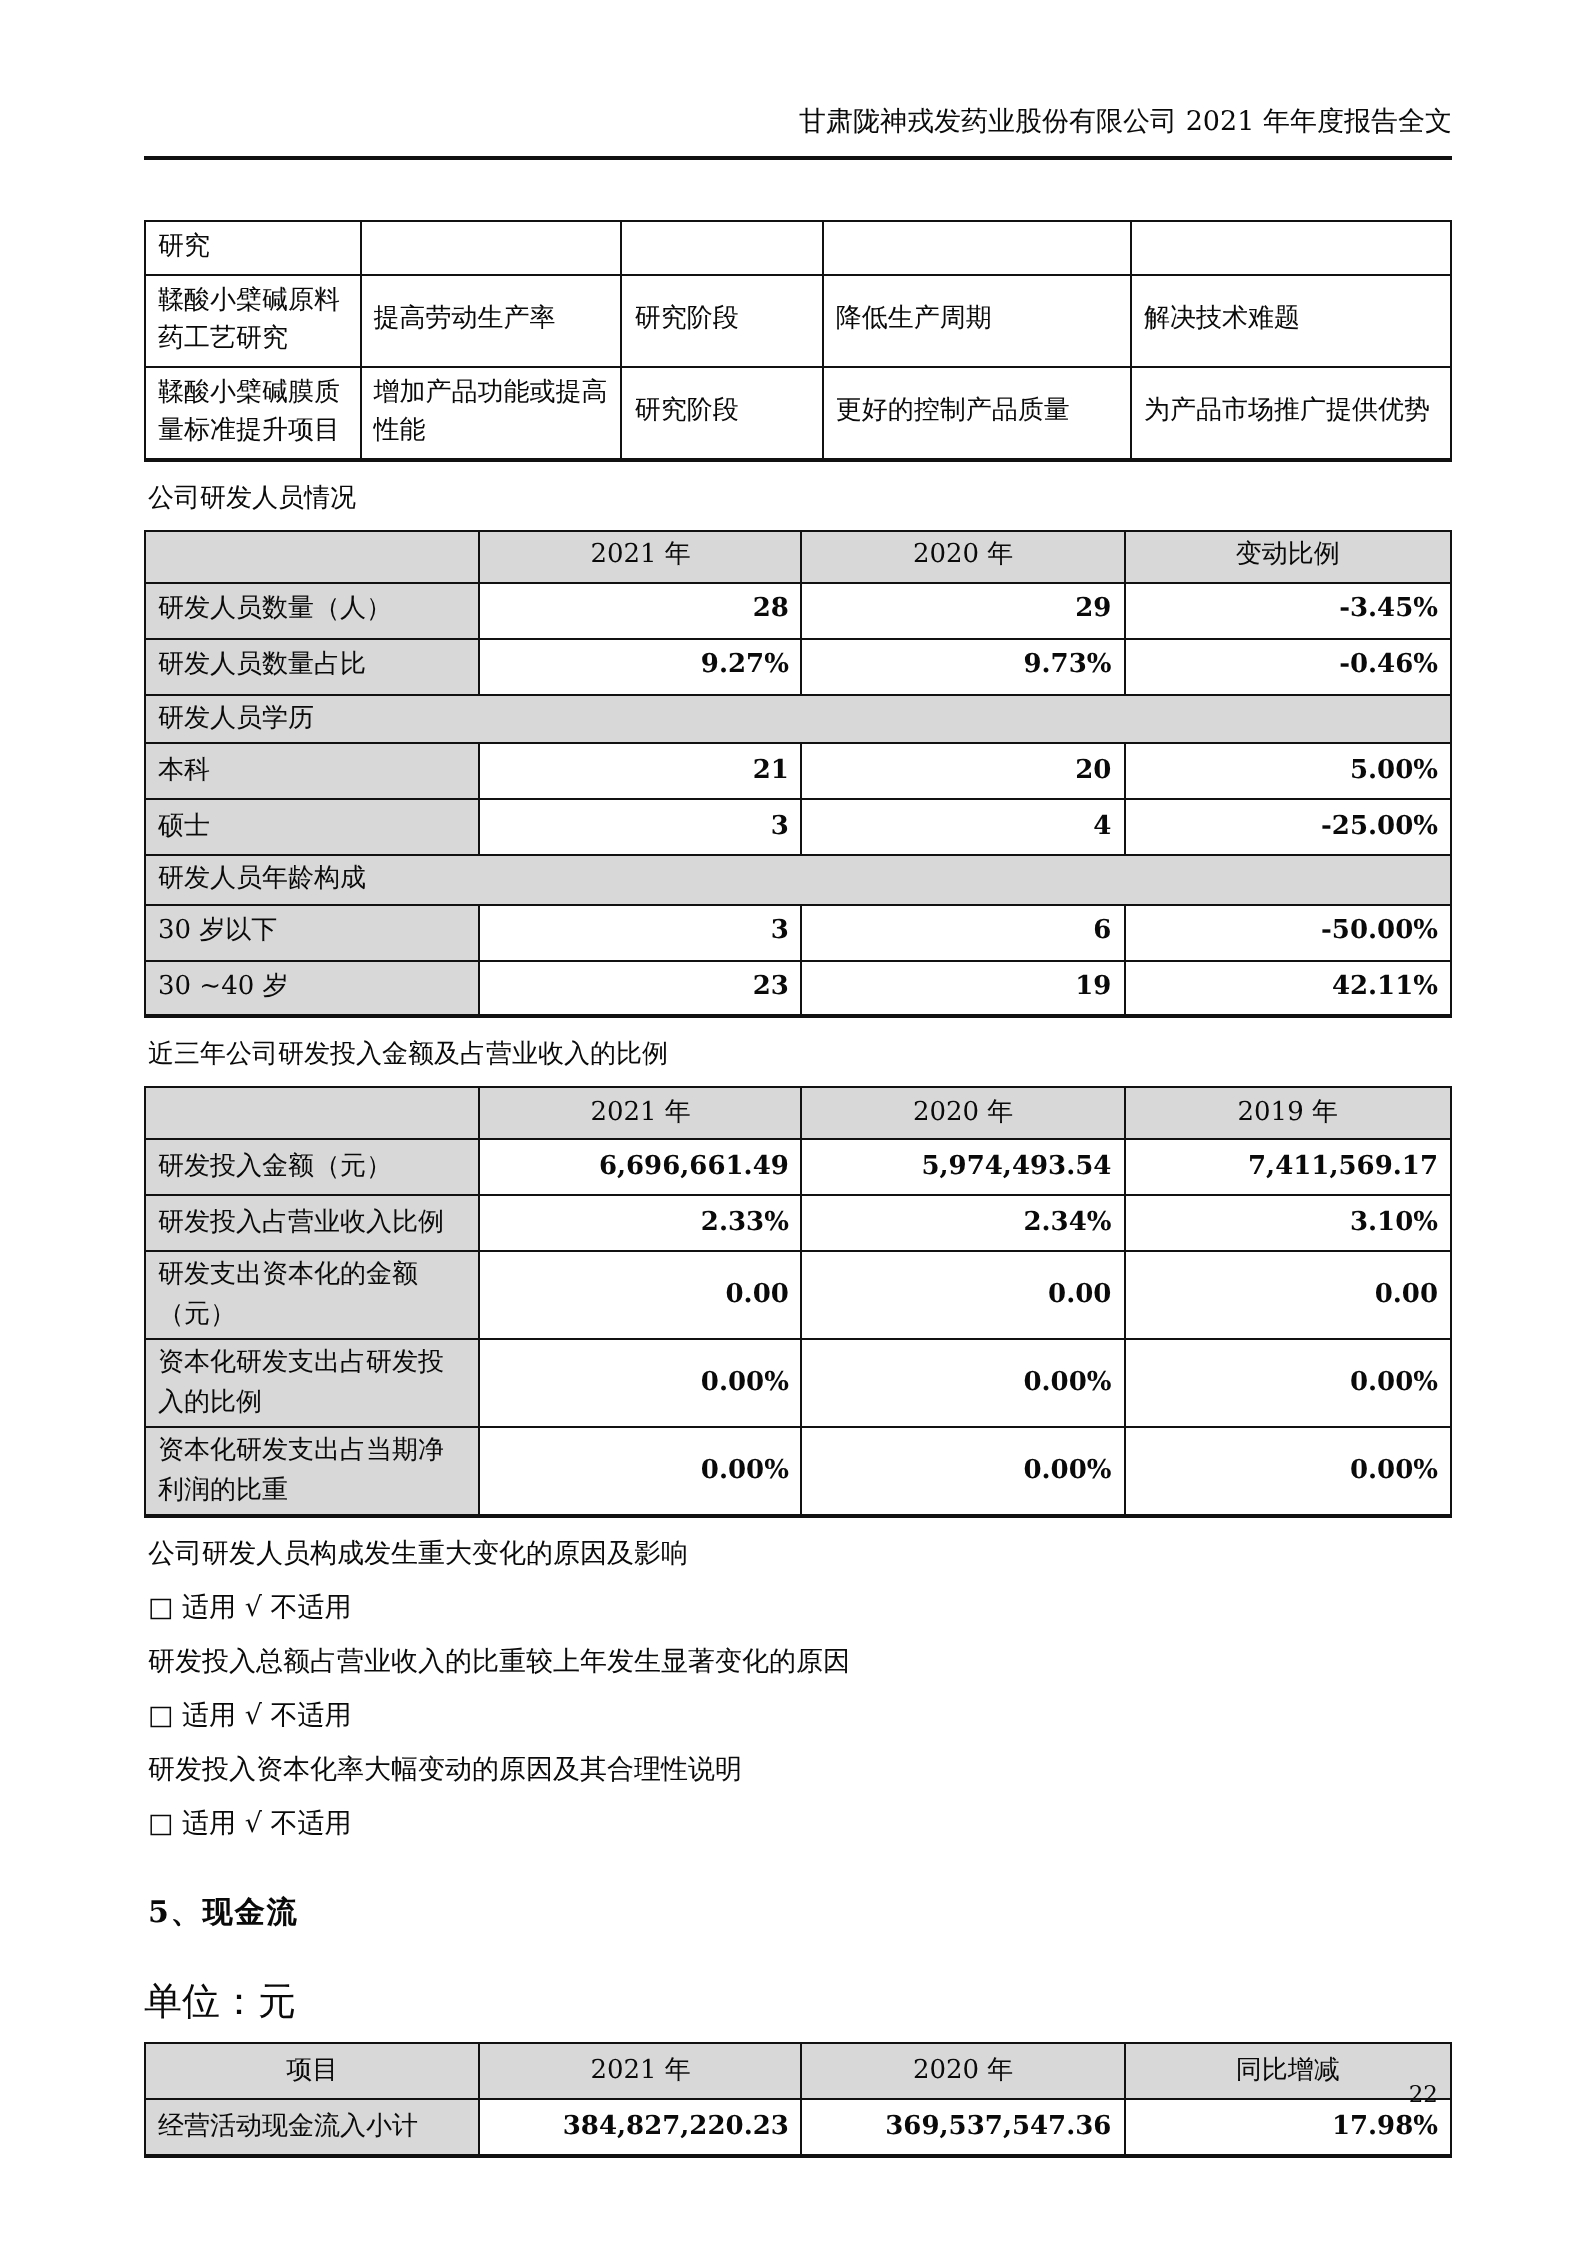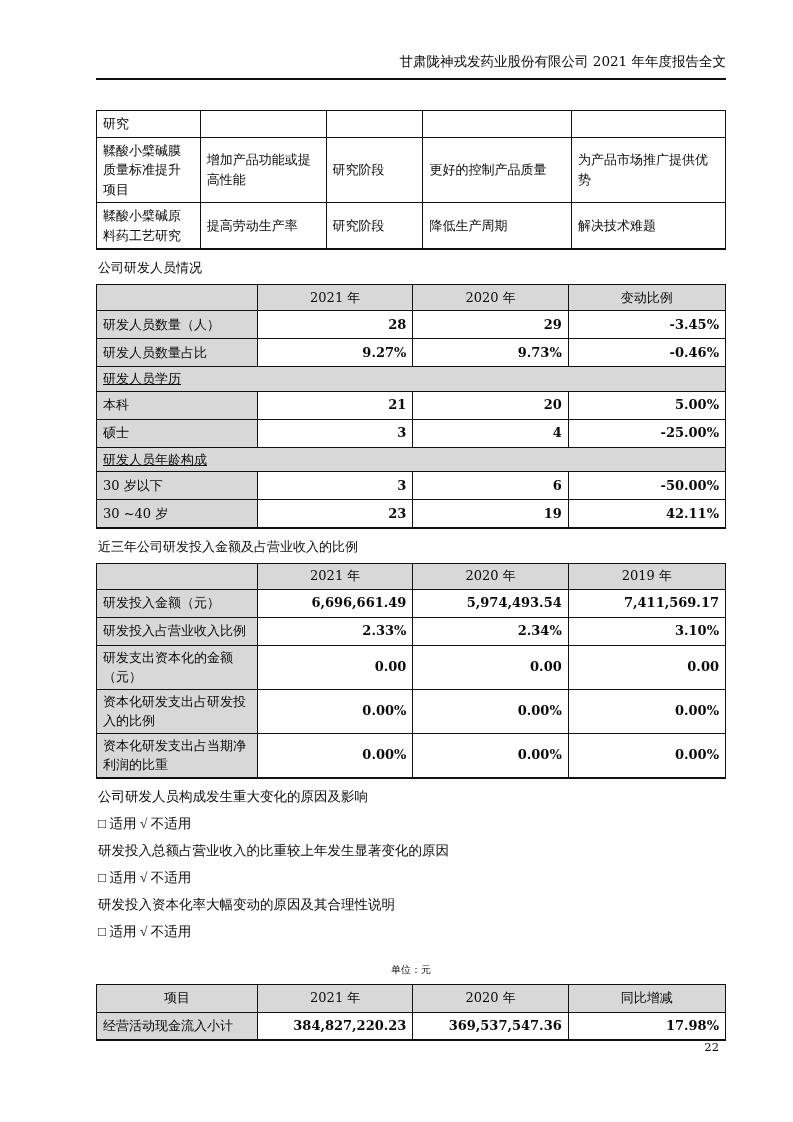--- a/index.html
+++ b/index.html
@@ -7,21 +7,21 @@
   .page {
     position: relative;
     width: 793px;
     height: 1122px;
     margin: 0 auto;
     background: #ffffff;
     font-family: "DejaVu Serif", "Liberation Serif", serif;
     color: #0a0a0a;
     overflow: hidden;
   }
-  .content { padding: 52px 67px 0 96px; }
+  .content { padding: 52px 67px 0 72px; }
 
   .report-header {
     text-align: right;
     font-size: 13.5px;
     line-height: 19px;
     padding-bottom: 7px;
     border-bottom: 2px solid #111;
   }
 
   .tbl {
@@ -37,39 +37,39 @@
     line-height: 1.5;
     vertical-align: middle;
     word-break: break-all;
   }
   .tbl tr:last-child td { border-bottom-width: 2px; }
   .gray { background: #d8d8d8; }
   .num  { text-align: right; font-weight: bold; padding-right: 3px; }
   .yearhdr { text-align: center; }
   .h26 td { height: 26px; }
   .h28 td { height: 28px; }
-  .h21 td { height: 21px; text-decoration: underline; }
+  .h21 td { height: 21px; }
   .h44 td { height: 44px; }
   .h42 td { height: 42px; }
 
   .t1 { margin-top: 30px; }
   .t1 td { padding: 3px 6px; }
 
   .caption { font-size: 13px; margin: 9px 0 7px 2px; }
 
-  .notes { margin-top: 9px; font-family: Liberation Serif, serif; }
+  .notes { margin-top: 9px; }
   .notes p { font-size: 13.5px; line-height: 18px; margin: 8px 0 9px 2px; }
 
   .section-heading {
     font-size: 15px;
     font-weight: bold;
     margin: 26px 0 0 2px;
     letter-spacing: 1px;
   }
-  .unit-line { text-align: center; font-size: 10px; margin: 22px 0 7px 0; }
+  .unit-line { text-align: left; font-size: 19px; margin: 22px 0 7px 0; }
 
   .page-number {
     position: absolute;
     top: 1040px;
     right: 74px;
     font-size: 11.5px;
     margin-left: 36px;
   }
 </style>
 </head>
@@ -92,32 +92,32 @@
       </colgroup>
       <tbody>
         <tr class="h26">
           <td>研究</td>
           <td></td>
           <td></td>
           <td></td>
           <td></td>
         </tr>
         <tr class="h44">
+          <td>鞣酸小檗碱原料药工艺研究</td>
+          <td>提高劳动生产率</td>
+          <td>研究阶段</td>
+          <td>降低生产周期</td>
+          <td>解决技术难题</td>
+        </tr>
+        <tr class="h44">
           <td>鞣酸小檗碱膜质量标准提升项目</td>
           <td>增加产品功能或提高性能</td>
           <td>研究阶段</td>
           <td>更好的控制产品质量</td>
           <td>为产品市场推广提供优势</td>
-        </tr>
-        <tr class="h44">
-          <td>鞣酸小檗碱原料药工艺研究</td>
-          <td>提高劳动生产率</td>
-          <td>研究阶段</td>
-          <td>降低生产周期</td>
-          <td>解决技术难题</td>
         </tr>
       </tbody>
     </table>
 
     <p class="caption">公司研发人员情况</p>
 
     <table class="tbl">
       <colgroup>
         <col style="width:25.6%">
           <col style="width:24.7%">
@@ -227,20 +227,21 @@
 
     <div class="notes">
       <p>公司研发人员构成发生重大变化的原因及影响</p>
       <p>□ 适用 √ 不适用</p>
       <p>研发投入总额占营业收入的比重较上年发生显著变化的原因</p>
       <p>□ 适用 √ 不适用</p>
       <p>研发投入资本化率大幅变动的原因及其合理性说明</p>
       <p>□ 适用 √ 不适用</p>
     </div>
 
+    <h2 class="section-heading">5、现金流</h2>
     <div class="unit-line">单位：元</div>
 
     <table class="tbl">
       <colgroup>
         <col style="width:25.6%">
           <col style="width:24.7%">
           <col style="width:24.7%">
           <col style="width:25%">
       </colgroup>
       <tbody>

